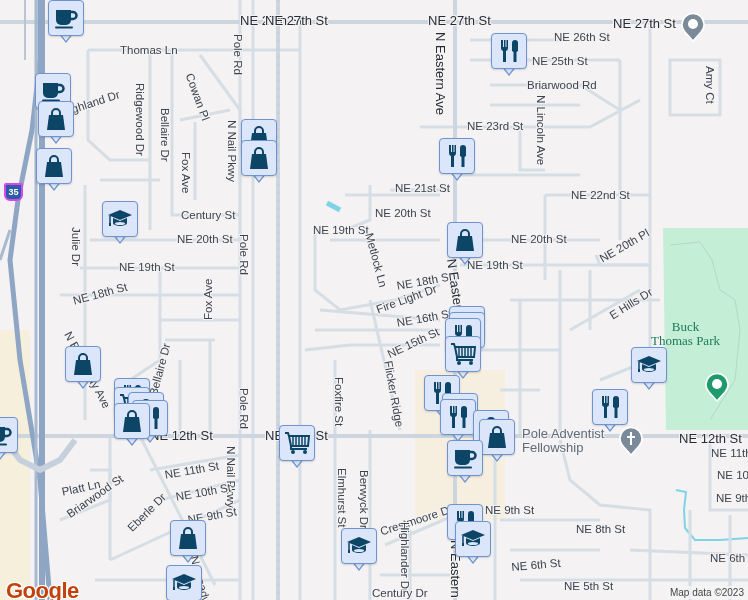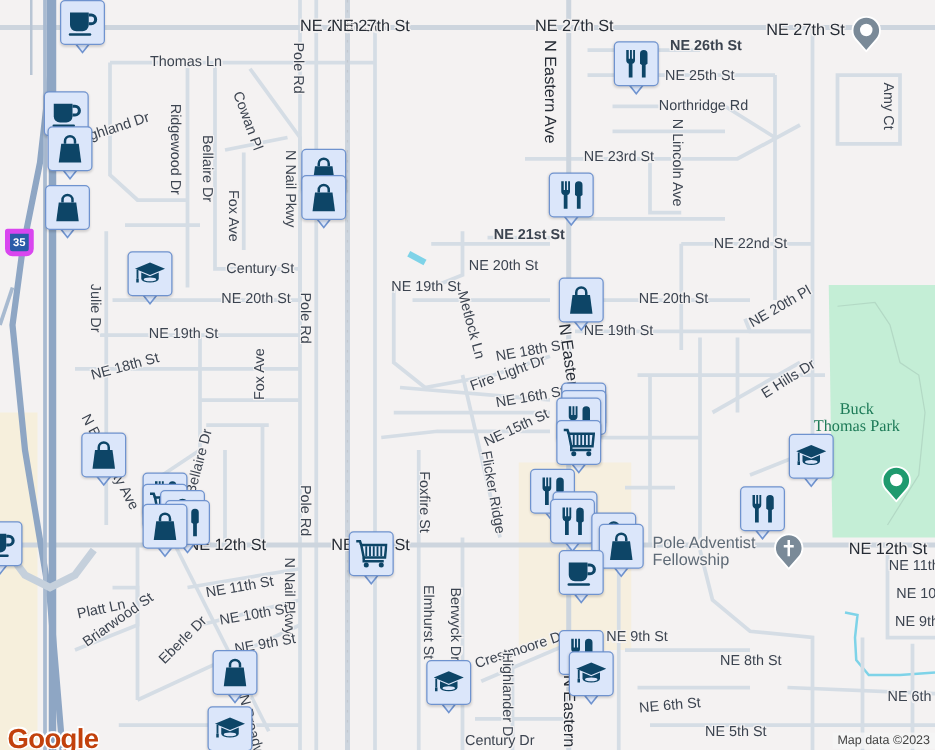--- a/index.html
+++ b/index.html
@@ -13,21 +13,21 @@
     .lbl.poi { color: #5f6b77; font-size: 13px; line-height: 1.05; }
     .marker { position: absolute; width: 36px; height: 46px; cursor: pointer; }
     .marker .box { position: absolute; left: 0; top: 0; width: 34px; height: 34px; background: #dbe6fa; border: 1px solid #6f93cf; border-radius: 4px; box-shadow: 0 1px 2px rgba(0,0,0,0.15); display: flex; align-items: center; justify-content: center; }
     .marker .tip { position: absolute; left: 10px; top: 33px; width: 0; height: 0; border-left: 8px solid transparent; border-right: 8px solid transparent; border-top: 10px solid #6f93cf; }
     .marker .tip::after { content: ""; position: absolute; left: -7px; top: -11px; border-left: 7px solid transparent; border-right: 7px solid transparent; border-top: 9px solid #dbe6fa; }
     .marker svg { width: 26px; height: 26px; }
     .pin { position: absolute; width: 26px; height: 30px; }
     .google-logo { position: absolute; left: 6px; top: 578px; font-size: 22px; font-weight: bold; color: #c2410c; letter-spacing: -0.5px;
       text-shadow: -1px -1px 0 #fff, 1px -1px 0 #fff, -1px 1px 0 #fff, 1px 1px 0 #fff; }
     .attrib { position: absolute; right: 0; top: 586px; font-size: 10px; color: #444; background: rgba(245,245,245,0.8); padding: 1px 4px; }
-    .shield { position: absolute; left: 4px; top: 183px; width: 15px; height: 14px; background: #2b5ca8; color: #fff; font-size: 9px; font-weight: bold; text-align: center; line-height: 14px; border-radius: 2px 2px 6px 6px; border: 4px solid #d946ef; }
+    .shield { position: absolute; left: 4px; top: 183px; width: 15px; height: 14px; background: #2b5ca8; color: #fff; font-size: 9px; font-weight: bold; text-align: center; line-height: 14px; border-radius: 2px 2px 6px 6px; border: 2px solid #d946ef; }
   </style>
 </head>
 <body>
 
 <div id="map">
   <svg class="base" width="748" height="600" viewBox="0 0 748 600">
 
     <rect x="0" y="330" width="30" height="270" fill="#f6efdc"></rect>
     <rect x="415" y="370" width="90" height="150" fill="#f6efdc" opacity="0.85"></rect>
 
@@ -161,28 +161,28 @@
       <div class="lbl major" style="left: 150px; top: 429px; transform: rotate(0deg);">NE 12th St</div>
       <div class="lbl major" style="left: 265px; top: 429px; transform: rotate(0deg);">NE 12th St</div>
       <div class="lbl " style="left: 164px; top: 470px; transform: rotate(-10deg);">NE 11th St</div>
       <div class="lbl " style="left: 236px; top: 446px; transform: rotate(90deg);">N Nail Pkwy</div>
       <div class="lbl " style="left: 61px; top: 487px; transform: rotate(-12deg);">Platt Ln</div>
       <div class="lbl " style="left: 175px; top: 492px; transform: rotate(-10deg);">NE 10th St</div>
       <div class="lbl " style="left: 65px; top: 511px; transform: rotate(-35deg);">Briarwood St</div>
       <div class="lbl " style="left: 126px; top: 526px; transform: rotate(-45deg);">Eberle Dr</div>
       <div class="lbl " style="left: 187px; top: 515px; transform: rotate(-10deg);">NE 9th St</div>
       <div class="lbl " style="left: 199px; top: 555px; transform: rotate(75deg);">N Broadway</div>
-      <div class="lbl " style="left: 536px; top: 32px; transform: rotate(0deg); font-weight: bold;">NE 26th St</div>
+      <div class="lbl " style="left: 554px; top: 32px; transform: rotate(0deg);">NE 26th St</div>
       <div class="lbl " style="left: 532px; top: 56px; transform: rotate(0deg);">NE 25th St</div>
       <div class="lbl major" style="left: 447px; top: 32px; transform: rotate(90deg);">N Eastern Ave</div>
-      <div class="lbl " style="left: 527px; top: 80px; transform: rotate(0deg);">Northridge Rd</div>
+      <div class="lbl " style="left: 527px; top: 80px; transform: rotate(0deg);">Briarwood Rd</div>
       <div class="lbl " style="left: 715px; top: 66px; transform: rotate(90deg);">Amy Ct</div>
       <div class="lbl " style="left: 546px; top: 95px; transform: rotate(90deg);">N Lincoln Ave</div>
       <div class="lbl " style="left: 467px; top: 121px; transform: rotate(0deg);">NE 23rd St</div>
-      <div class="lbl " style="left: 395px; top: 183px; transform: rotate(0deg); font-weight: bold;">NE 21st St</div>
+      <div class="lbl " style="left: 395px; top: 183px; transform: rotate(0deg);">NE 21st St</div>
       <div class="lbl " style="left: 571px; top: 190px; transform: rotate(0deg);">NE 22nd St</div>
       <div class="lbl " style="left: 375px; top: 208px; transform: rotate(0deg);">NE 20th St</div>
       <div class="lbl " style="left: 313px; top: 225px; transform: rotate(0deg);">NE 19th St</div>
       <div class="lbl " style="left: 374px; top: 232px; transform: rotate(75deg);">Metlock Ln</div>
       <div class="lbl " style="left: 511px; top: 234px; transform: rotate(0deg);">NE 20th St</div>
       <div class="lbl " style="left: 598px; top: 255px; transform: rotate(-30deg);">NE 20th Pl</div>
       <div class="lbl " style="left: 467px; top: 260px; transform: rotate(0deg);">NE 19th St</div>
       <div class="lbl " style="left: 396px; top: 281px; transform: rotate(-10deg);">NE 18th St</div>
       <div class="lbl " style="left: 375px; top: 305px; transform: rotate(-20deg);">Fire Light Dr</div>
       <div class="lbl major" style="left: 458px; top: 258px; transform: rotate(82deg);">N Eastern Ave</div>

